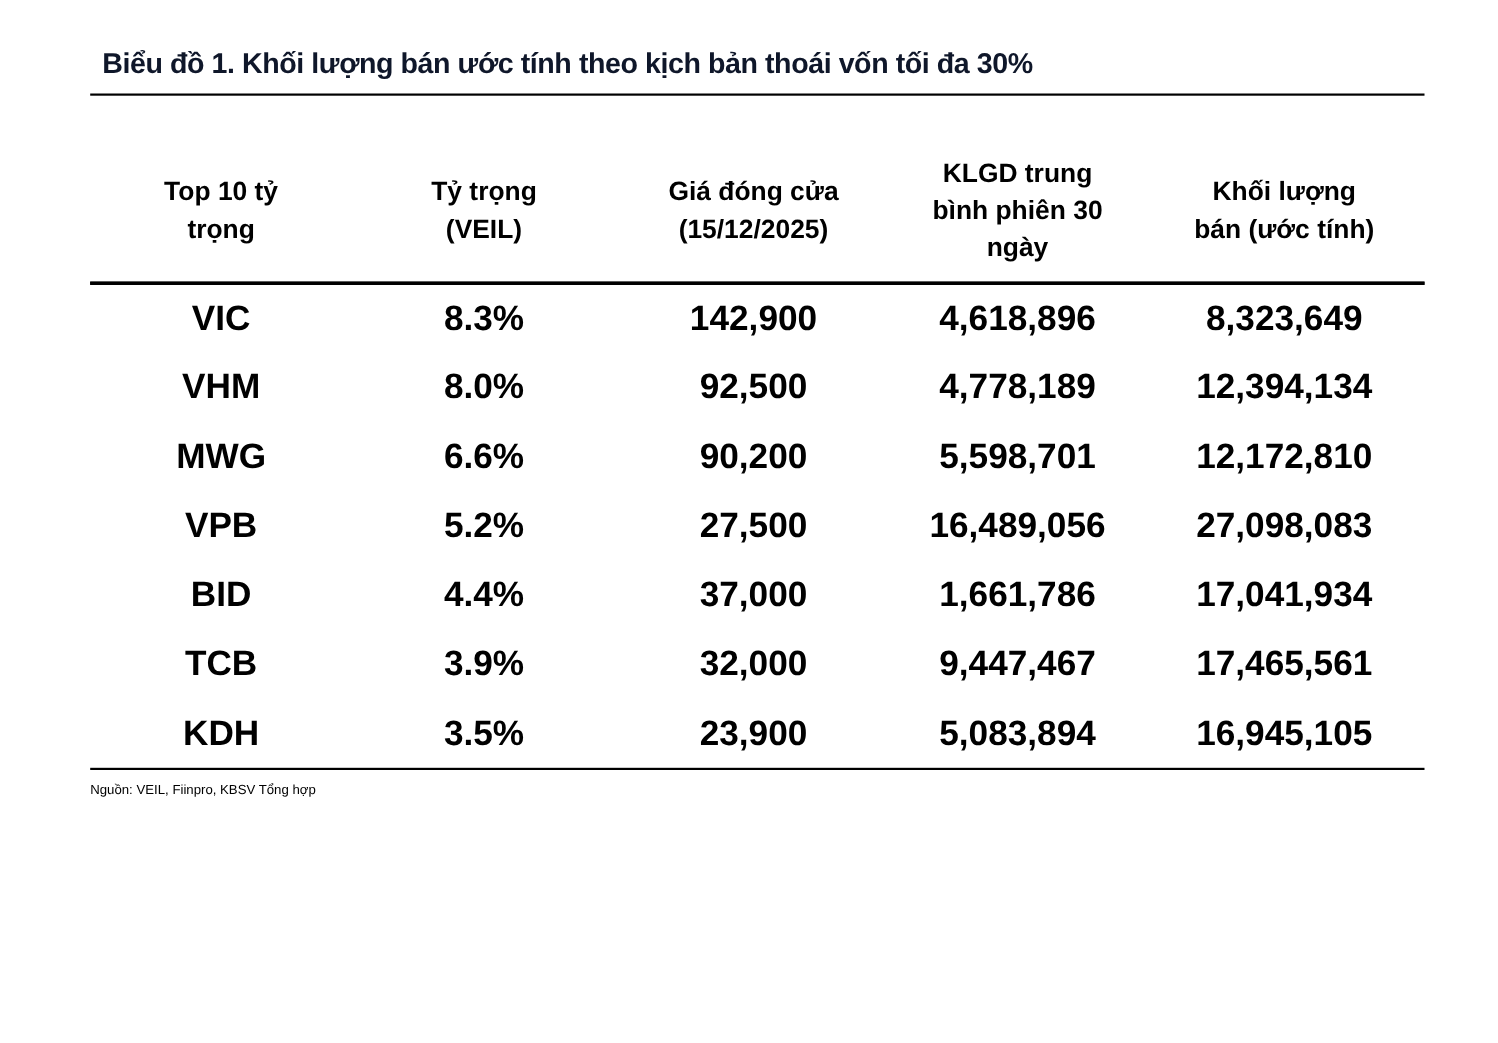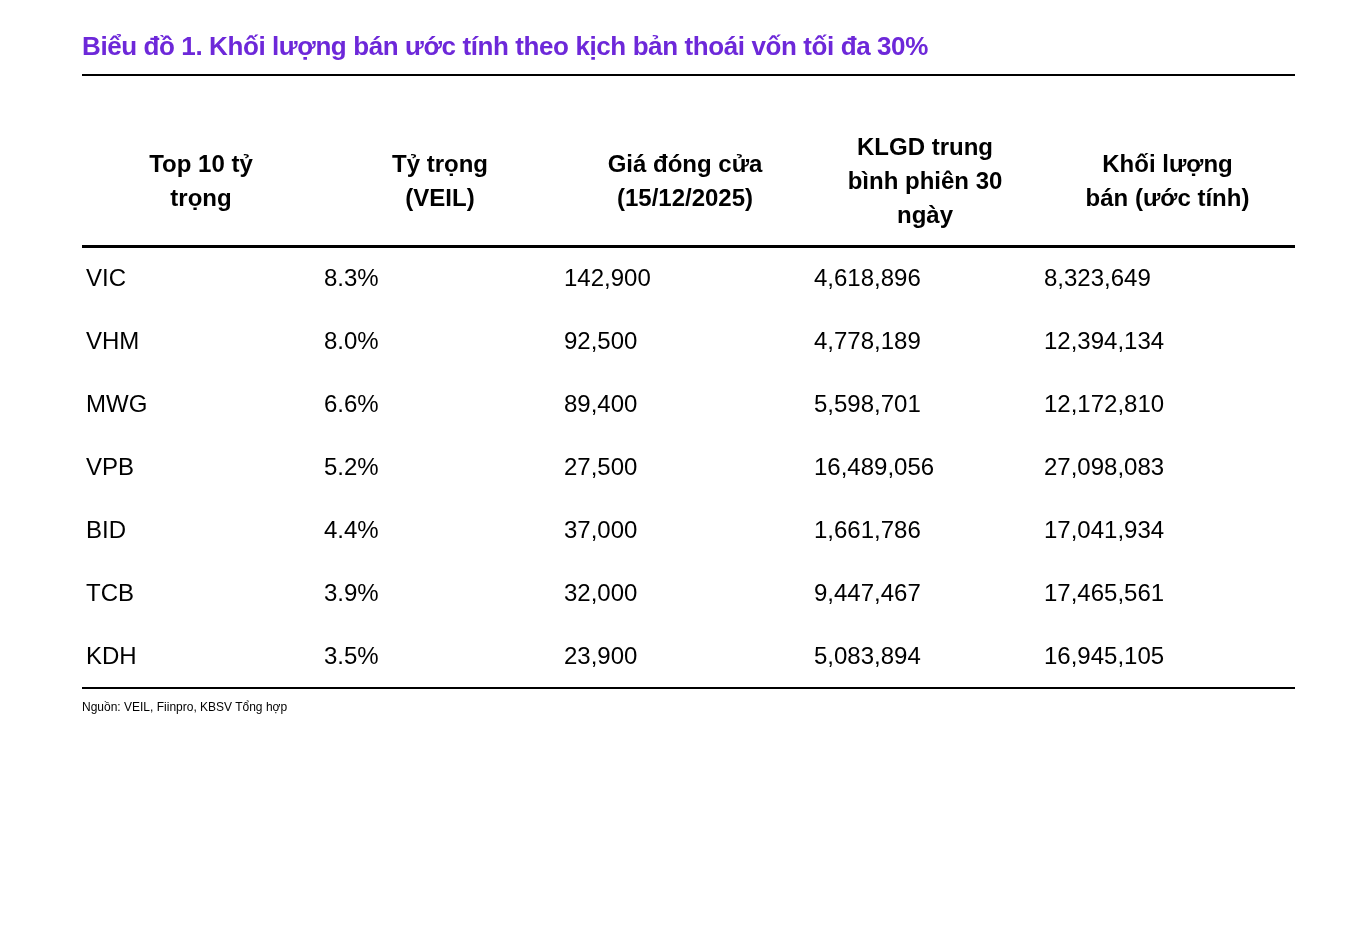--- a/index.html
+++ b/index.html
@@ -12,26 +12,26 @@
   .page {
     position: relative;
     width: 1362px;
     height: 948px;
     box-sizing: border-box;
     padding: 30px 67px 0 82px;
     background: #ffffff;
     overflow: hidden;
   }
   .figure-title {
-    margin: 0;
+    margin: 11px;
     font-size: 26px;
     font-weight: bold;
     letter-spacing: -0.4px;
     line-height: 32px;
-    color: #6d28d9;
+    color: #0f172a;
   }
   .title-rule {
     margin-top: 12px;
     border: 0;
     border-bottom: 2px solid #000000;
     height: 0;
   }
   table.data-table {
     width: 1213px;
     table-layout: fixed;
@@ -44,23 +44,23 @@
     line-height: 34px;
     text-align: center;
     vertical-align: middle;
     white-space: pre-line;
     height: 170px;
     padding: 50px 4px 8px 4px;
     box-sizing: border-box;
     border-bottom: 3px solid #000000;
   }
   table.data-table td {
-    font-size: 24px;
-    font-weight: normal;
-    text-align: left;
+    font-size: 32px;
+    font-weight: bold;
+    text-align: center;
     vertical-align: middle;
     height: 63px;
     padding: 0 4px;
     box-sizing: border-box;
   }
   .bottom-rule {
     margin: 0;
     border: 0;
     border-bottom: 2px solid #000000;
     height: 0;
@@ -114,21 +114,21 @@
         <tr>
           <td>VHM</td>
           <td>8.0%</td>
           <td>92,500</td>
           <td>4,778,189</td>
           <td>12,394,134</td>
         </tr>
         <tr>
           <td>MWG</td>
           <td>6.6%</td>
-          <td>89,400</td>
+          <td>90,200</td>
           <td>5,598,701</td>
           <td>12,172,810</td>
         </tr>
         <tr>
           <td>VPB</td>
           <td>5.2%</td>
           <td>27,500</td>
           <td>16,489,056</td>
           <td>27,098,083</td>
         </tr>

